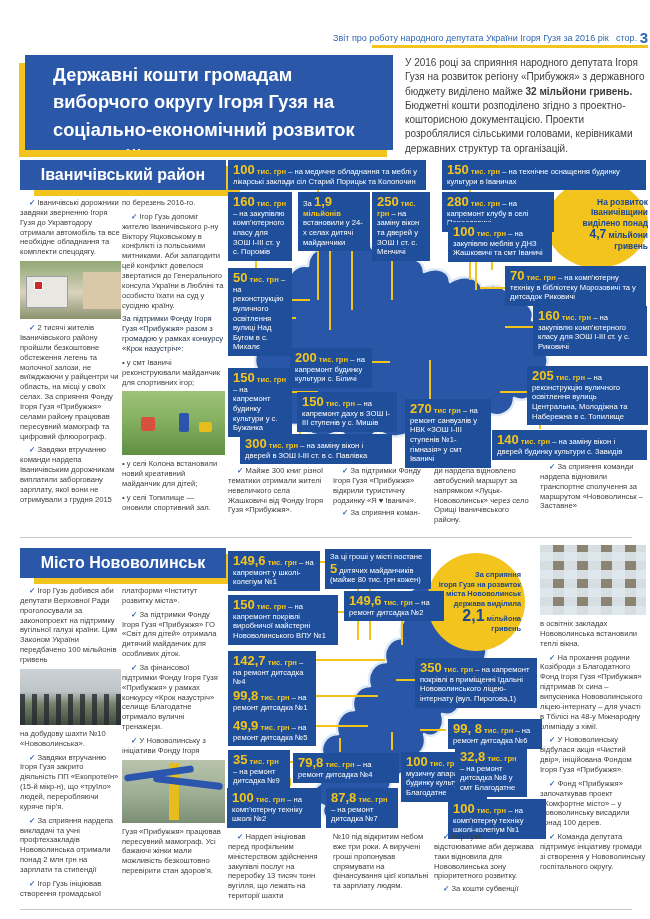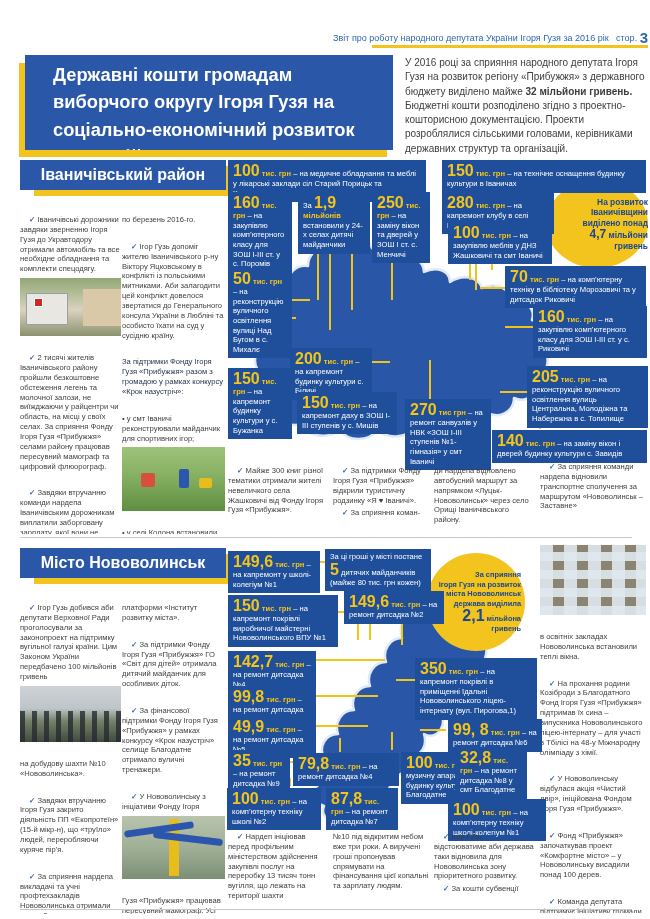--- a/index.html
+++ b/index.html
@@ -20,21 +20,21 @@
   .intro{position:absolute;left:405px;top:56px;width:240px;font-size:10px;line-height:1.43}
   .intro .b{font-weight:bold}
 
   
   .sec-sh{position:absolute;background:#f2c41d}
   .sec-hd{position:absolute;background:#2b57a8;color:#fff;font-weight:bold;font-size:16px;
           text-align:center;line-height:30px;height:30px;width:206px}
 
   
   .col{position:absolute;font-size:7.6px;line-height:1.3;color:#3e3e3e}
-  .col p{margin:17px 0 4px;text-indent:9px}
+  .col p{margin:0 0 4px;text-indent:9px}
   .col p.ni{text-indent:0}
   .chk{color:#2f63b0;font-weight:bold}
   .bp{font-weight:normal;color:#24344d}
 
   
   .ph{margin:3px 0 4px;position:relative;overflow:hidden;width:100%}
   .ph-road{height:58px;background:linear-gradient(180deg,#93a877 0%,#b7bf9b 30%,#d9d2bf 55%,#8b926d 100%)}
   .van{position:absolute;left:6%;top:26%;width:42%;height:54%;background:#e9e7e2;border:1px solid #9aa0a8}
   .van-cross{position:absolute;left:14%;top:34%;width:9px;height:9px;background:#cc2a2a;border:1px solid #fff}
   .bld-wall{position:absolute;right:0;top:18%;width:38%;height:64%;background:#d9c9a8}
@@ -49,21 +49,21 @@
   .pole{position:absolute;left:46%;top:5%;width:9%;height:90%;background:#e6bd1c}
   .arm{position:absolute;height:7px;width:68%;background:#2c55ae;border-radius:4px}
   .arm.a1{left:2%;top:16%;transform:rotate(-8deg)}
   .arm.a2{left:30%;top:30%;transform:rotate(7deg)}
   .ph-bldg{height:70px;background-color:#8c8472;
     background-image:repeating-linear-gradient(90deg,rgba(223,232,238,.9) 0 13px,rgba(0,0,0,0) 13px 24px),
                      repeating-linear-gradient(0deg,rgba(223,232,238,.9) 0 9px,rgba(0,0,0,0) 9px 18px)}
 
   
   .co{position:absolute;background:#1f4e9a;color:#fff;padding:3px 5px 4px;font-size:7.6px;line-height:1.27}
-  .amt{color:#f2c41d;font-weight:bold;font-size:16px;line-height:1}
+  .amt{color:#f2c41d;font-weight:bold;font-size:13px;line-height:1}
   .unit{color:#f2c41d;font-weight:bold}
   .desc{color:#fff}
 
   
   .badge{position:absolute;background:#f2c41d;border-radius:50%;color:#1b4793;font-weight:bold;
          text-align:right;display:flex;flex-direction:column;justify-content:center}
   #badge1{left:546px;top:180px;width:102px;height:88px;font-size:8.4px;line-height:1.25}
   #badge2{left:427px;top:553px;width:98px;height:98px;font-size:7.4px;line-height:1.3;padding:0 4px}
   .bamt{font-size:12px;line-height:1}
   #badge2 .bamt{font-size:16px}
@@ -143,20 +143,21 @@
   <div class="co" style="left:228px;top:268px;width:64px"><span class="amt">50</span> <span class="unit">тис. грн</span> <span class="desc">– на реконструкцію вуличного освітлення вулиці Над Бугом в с. Михалє</span></div>
   <div class="co" style="left:442px;top:160px;width:204px"><span class="amt">150</span> <span class="unit">тис. грн</span> <span class="desc">– на технічне оснащення будинку культури в Іваничах</span></div>
   <div class="co" style="left:442px;top:192px;width:112px"><span class="amt">280</span> <span class="unit">тис. грн</span> <span class="desc">– на капремонт клубу в селі Переславичі</span></div>
   <div class="co" style="left:448px;top:222px;width:104px"><span class="amt">100</span> <span class="unit">тис. грн</span> <span class="desc">– на закупівлю меблів у ДНЗ Жашковичі та смт Іваничі</span></div>
   <div class="co" style="left:505px;top:266px;width:141px"><span class="amt">70</span> <span class="unit">тис. грн</span> <span class="desc">– на комп’ютерну техніку в бібліотеку Морозовичі та у дитсадок Риковичі</span></div>
   <div class="co" style="left:533px;top:306px;width:114px"><span class="amt">160</span> <span class="unit">тис. грн</span> <span class="desc">– на закупівлю комп’ютерного класу для ЗОШ І-ІІІ ст. у с. Риковичі</span></div>
   <div class="co" style="left:527px;top:366px;width:121px"><span class="amt">205</span> <span class="unit">тис. грн</span> <span class="desc">– на реконструкцію вуличного освітлення вулиць Центральна, Молодіжна та Набережна в с. Топилище</span></div>
   <div class="co" style="left:290px;top:348px;width:82px"><span class="amt">200</span> <span class="unit">тис. грн</span> <span class="desc">– на капремонт будинку культури с. Біличі</span></div>
   <div class="co" style="left:228px;top:368px;width:64px"><span class="amt">150</span> <span class="unit">тис. грн</span> <span class="desc">– на капремонт будинку культури у с. Бужанка</span></div>
   <div class="co" style="left:297px;top:392px;width:100px"><span class="amt">150</span> <span class="unit">тис. грн</span> <span class="desc">– на капремонт даху в ЗОШ І-ІІІ ступенів у с. Мишів</span></div>
+  <div class="co" style="left:240px;top:434px;width:152px"><span class="amt">300</span> <span class="unit">тис. грн</span> <span class="desc">– на заміну вікон і дверей в ЗОШ І-ІІІ ст. в с. Павлівка</span></div>
   <div class="co" style="left:405px;top:399px;width:86px"><span class="amt">270</span> <span class="unit">тис грн</span> <span class="desc">– на ремонт санвузлів у НВК «ЗОШ І-ІІІ ступенів №1-гімназія» у смт Іваничі</span></div>
   <div class="co" style="left:492px;top:430px;width:155px"><span class="amt">140</span> <span class="unit">тис. грн</span> <span class="desc">– на заміну вікон і дверей будинку культури с. Завидів</span></div>
 
   <div class="note" style="left:228px;top:466px;width:100px">
     <p><span class="chk">✓</span> <span>Майже 300 книг різної тематики отримали жителі невеличкого села Жашковичі від Фонду Ігоря Гузя «Прибужжя».</span></p>
   </div>
   <div class="note" style="left:333px;top:466px;width:98px">
     <p><span class="chk">✓</span> <span>За підтримки Фонду Ігоря Гузя «Прибужжя» відкрили туристичну родзинку «Я ♥ Іваничі».</span></p>
     <p><span class="chk">✓</span> <span>За сприяння коман-</span></p>
   </div>

